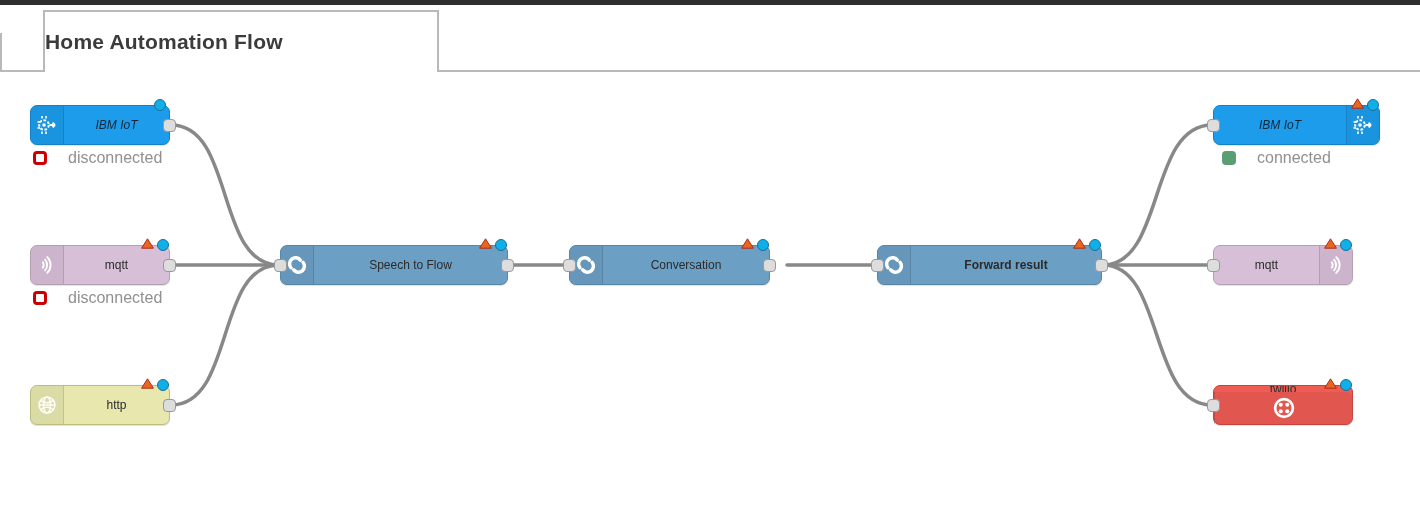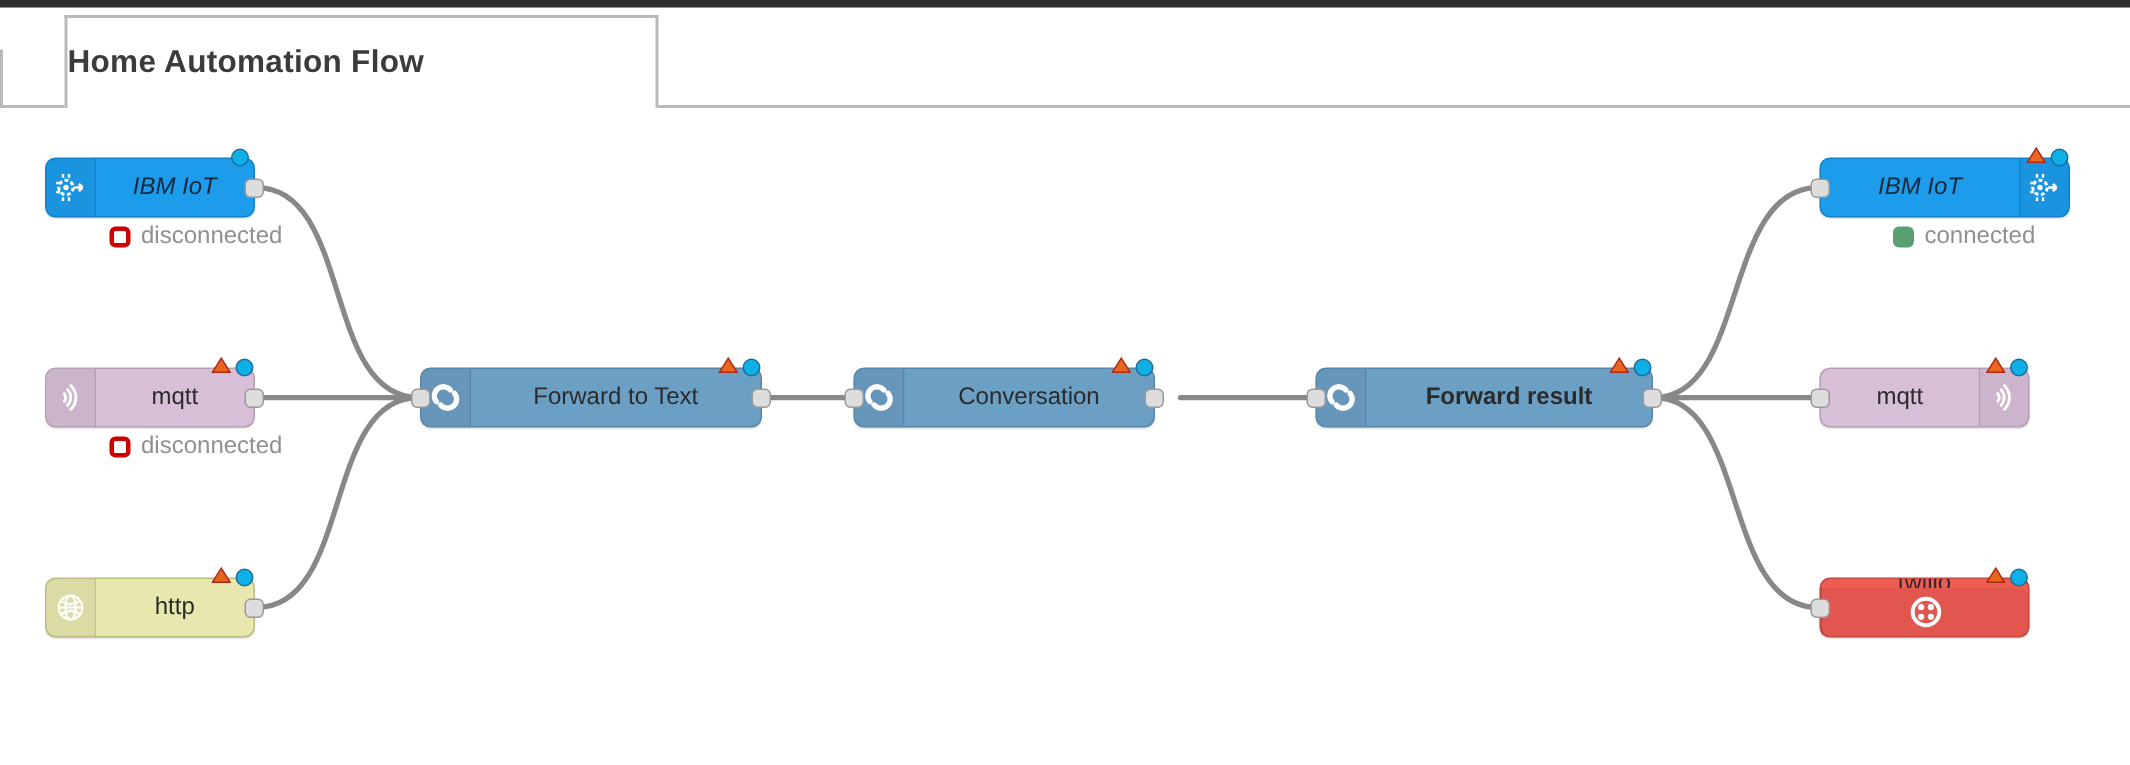--- a/index.html
+++ b/index.html
@@ -32,38 +32,38 @@
   .n-twilio { background:#ee5c54; border:1.5px solid #c4453e;flex-direction:column; }
 
   .icon-box {
     flex:0 0 32px; display:flex; align-items:center; justify-content:center;
     background:rgba(0,0,0,0.05); border-right:1px solid rgba(0,0,0,0.12);
     border-radius:6px 0 0 6px;
   }
   .icon-box.right { border-right:none; border-left:1px solid rgba(0,0,0,0.12); border-radius:0 6px 6px 0; }
   .node-label {
     flex:1; display:flex; align-items:center; justify-content:center;
-    font-size:16px; color:#2b2b2b; white-space:nowrap; overflow:hidden;
+    font-size:12px; color:#2b2b2b; white-space:nowrap; overflow:hidden;
   }
   .node-label.italic { font-style:italic; color:#16283c; }
 
   .port {
     position:absolute; width:13px; height:13px; top:calc(50% - 6.5px);
     background:#ddd; border:1px solid #999; border-radius:4px; box-sizing:border-box; z-index:4;
   }
   .port-out { right:-7px; }
   .port-in  { left:-7px; }
 
   .badge-dot {
     position:absolute; top:-7px; right:0; width:10px; height:10px; border-radius:50%;
     background:#0fb0e8; border:1.5px solid #1b6d99;
   }
   .badge-tri { position:absolute; top:-8px; right:15px; width:13px; height:11px; }
 
-  .status { position:absolute; display:flex; align-items:center; gap:7px; font-size:16px; color:#909090; z-index:2;margin-left:40px; }
+  .status { position:absolute; display:flex; align-items:center; gap:21px; font-size:16px; color:#909090; z-index:2; }
   .st-ring { width:14px; height:14px; border-radius:4px; border:3.5px solid #cc0000; background:#fff; box-sizing:border-box; }
   .st-dot  { width:14px; height:14px; border-radius:4px; background:#5c9e73; }
 </style>
 </head>
 <body>
 
 <div class="screen">
   <div class="topbar"></div>
   <div class="tabbar-line"></div>
   <div class="tab-sliver"></div>
@@ -152,21 +152,21 @@
       <div class="badge-dot"></div>
     </div>
 
     <div class="node n-watson" style="left:280px; top:245px; width:228px;">
       <div class="icon-box">
         <svg width="22" height="22" viewBox="0 0 20 20" fill="none" stroke="#fff" stroke-width="3.2" stroke-linecap="round">
           <path d="M4.5 12.5 A5.5 5.5 0 0 1 13 5.5"></path>
           <path d="M15.5 7.5 A5.5 5.5 0 0 1 7 14.5"></path>
         </svg>
       </div>
-      <div class="node-label">Forward to Text</div>
+      <div class="node-label">Speech to Flow</div>
       <div class="port port-in"></div>
       <div class="port port-out"></div>
       <svg class="badge-tri" viewBox="0 0 13 11">
           <polygon points="6.5,0.8 12.4,10.2 0.6,10.2" fill="#e8661d" stroke="#ad2a19" stroke-width="1"></polygon>
         </svg>
       <div class="badge-dot"></div>
     </div>
 
     <div class="node n-watson" style="left:569px; top:245px; width:201px;">
       <div class="icon-box">

